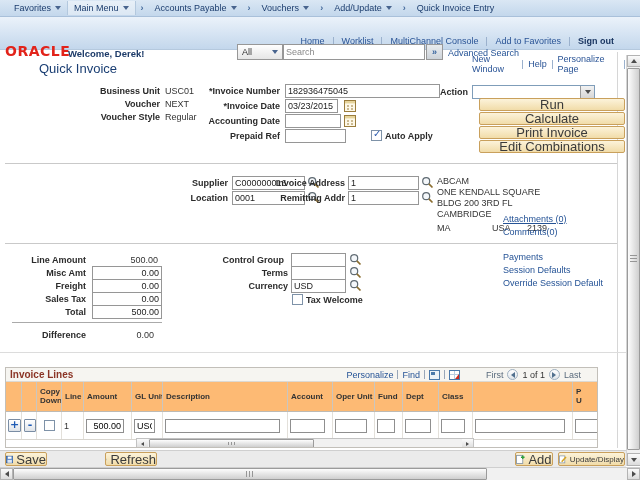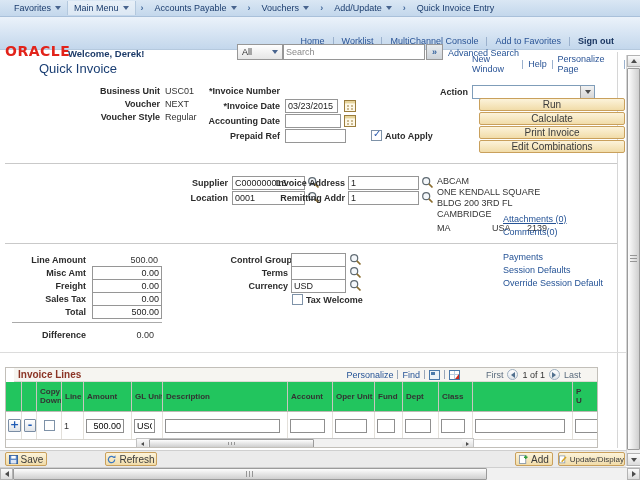--- a/index.html
+++ b/index.html
@@ -43,21 +43,21 @@
   .ulinks{position:absolute;left:467px;top:54px;display:flex;align-items:center;font-size:9px;}
   .ulink{padding:0 5px;color:#2a5496;cursor:pointer;}
   .pgicon{width:12px;height:10px;box-sizing:border-box;border:1px solid #6c93bd;margin-left:5px;cursor:pointer;
     background:linear-gradient(#d7e5f3,#9fc0e0);
     background-image:linear-gradient(90deg,transparent 4px,#fff 4px,#fff 5px,transparent 5px),
                      linear-gradient(transparent 3px,#fff 3px,#fff 4px,transparent 4px),
                      linear-gradient(#d7e5f3,#9fc0e0);}
   .title{position:absolute;left:39px;top:61px;font-size:13px;color:#1a3e73;}
   
   .tanbtn{position:absolute;box-sizing:border-box;background:linear-gradient(#fcf3da,#f1dca9);
-          border:1px solid #c9a05c;border-radius:2px;font-size:10px;color:#3a3a3a;
+          border:1px solid #c9a05c;border-radius:2px;font-size:13px;color:#3a3a3a;
           text-align:center;cursor:pointer;display:flex;align-items:center;justify-content:center;gap:3px;}
   
   .mag{position:absolute;width:13px;height:13px;cursor:pointer;}
   .cal{position:absolute;width:12px;height:13px;cursor:pointer;}
   .cb{position:absolute;box-sizing:border-box;width:11px;height:11px;border:1px solid #7e92a8;background:#fff;cursor:pointer;}
   .cb.checked::after{content:"\2713";position:absolute;left:1px;top:-3px;
       font:bold 10px "DejaVu Sans",sans-serif;color:#2d5cae;}
   
   .sel{position:absolute;box-sizing:border-box;border:1px solid #7f9db9;background:#fff;height:14px;cursor:pointer;}
   .selbtn{position:absolute;right:0;top:0;bottom:0;width:13px;background:linear-gradient(#f2f2f2,#d6d6d6);
@@ -76,27 +76,27 @@
   .thumbv{background:linear-gradient(90deg,#fdfdfd,#cfcfcf);}
   .thumbh{background:linear-gradient(#fdfdfd,#cfcfcf);}
   .vgrip::after{content:"";position:absolute;left:2px;right:2px;top:50%;margin-top:-4px;height:8px;
     background:repeating-linear-gradient(180deg,#969696 0 1px,transparent 1px 3px);}
   .hgrip::after{content:"";position:absolute;top:2px;bottom:2px;left:50%;margin-left:-4px;width:8px;
     background:repeating-linear-gradient(90deg,#969696 0 1px,transparent 1px 3px);}
   
   .grid{position:absolute;left:5px;top:367px;width:593px;height:81px;box-sizing:border-box;
         border:1px solid #c2bfb9;background:#fff;overflow:hidden;}
   .gtitle{height:13px;background:#f6f5f1;border-bottom:1px solid #dcd9d3;position:relative;
-          display:flex;align-items:center;margin-left:8px;}
+          display:flex;align-items:center;}
   .gtitletxt{font-weight:bold;font-size:10px;color:#8b3425;padding-left:4px;}
   .gtools{position:absolute;right:16px;top:1px;display:flex;align-items:center;gap:4px;font-size:9px;}
   .vsep{width:1px;height:9px;background:#98a6b8;}
   .pgc{position:relative;width:11px;height:11px;border-radius:50%;border:1px solid #9fb0c0;box-sizing:border-box;
        background:linear-gradient(#fff,#e0e5ea);display:inline-flex;align-items:center;justify-content:center;cursor:pointer;}
-  .gcols{display:flex;height:29px;background:#22c55e;border-bottom:1px solid #bdbab4;}
+  .gcols{display:flex;height:29px;background:#fdba74;border-bottom:1px solid #bdbab4;}
   .gh{box-sizing:border-box;flex:none;border-right:1px solid #c9c6c0;padding:10px 2px 0 3px;
       font-weight:bold;font-size:8px;line-height:9px;color:#333;overflow:hidden;}
   .gh.wrap{padding-top:5px;}
   .gh.pu{white-space:pre-line;padding-top:5px;}
   .grow{display:flex;height:27px;border-bottom:1px solid #d8d5cf;align-items:center;}
   .gc{box-sizing:border-box;flex:none;border-right:1px solid #e3e0da;height:100%;
       display:flex;align-items:center;padding-left:2px;}
   .ginp{box-sizing:border-box;height:14px;border:1px solid #8f8f8f;background:#fff;
         font:9px "Liberation Sans",sans-serif;padding:0 2px;width:calc(100% - 7px);}
   .rowbtn{width:13px;height:13px;box-sizing:border-box;border:1px solid #7a8da4;border-radius:1px;
@@ -188,20 +188,21 @@
   <div class="title">Quick Invoice</div>
 
   <div class="t lbl" style="left:60px;top:86px;width:100px;">Business Unit</div>
   <div class="t" style="left:165px;top:86px;">USC01</div>
   <div class="t lbl" style="left:60px;top:99px;width:100px;">Voucher</div>
   <div class="t" style="left:165px;top:99px;">NEXT</div>
   <div class="t lbl" style="left:60px;top:112px;width:100px;">Voucher Style</div>
   <div class="t" style="left:165px;top:112px;">Regular</div>
 
   <div class="t lbl" style="left:150px;top:86px;width:130px;">*Invoice Number</div>
+  <input class="inp" style="left: 285px; top: 84px; width: 155px;" value="182936475045">
   <div class="t lbl" style="left:150px;top:101px;width:130px;">*Invoice Date</div>
   <input class="inp" style="left: 285px; top: 99px; width: 53px;" value="03/23/2015">
   <svg class="cal" style="left:344px;top:99px;" viewBox="0 0 12 13">
     <rect x="0.5" y="1.5" width="11" height="11" fill="#fdf8e8" stroke="#9a7c3c"></rect>
     <rect x="1" y="2" width="10" height="2.4" fill="#e6d49c"></rect>
     <path d="M3 7h2M7 7h2M3 10h2M7 10h2" stroke="#9a7c3c" stroke-width="1"></path>
   </svg>
   <div class="t lbl" style="left:150px;top:116px;width:130px;">Accounting Date</div>
   <input class="inp" style="left: 285px; top: 114px; width: 56px;" value="">
   <svg class="cal" style="left:344px;top:114px;" viewBox="0 0 12 13">
@@ -274,21 +275,21 @@
   <div class="t lbl" style="left:0;top:281px;width:86px;">Freight</div>
   <input class="inp num" style="left: 92px; top: 279px; width: 70px;" value="0.00">
   <div class="t lbl" style="left:0;top:294px;width:86px;">Sales Tax</div>
   <input class="inp num" style="left: 92px; top: 292px; width: 70px;" value="0.00">
   <div class="t lbl" style="left:0;top:307px;width:86px;">Total</div>
   <input class="inp num" style="left: 92px; top: 305px; width: 70px;" value="500.00">
   <div class="sep" style="left:12px;top:322px;width:150px;background:#aaa;"></div>
   <div class="t lbl" style="left:0;top:330px;width:86px;">Difference</div>
   <div class="t num" style="left:88px;top:330px;width:66px;text-align:right;">0.00</div>
 
-  <div class="t lbl" style="left:204px;top:255px;width:88px;">Control Group</div>
+  <div class="t lbl" style="left:196px;top:255px;width:88px;">Control Group</div>
   <input class="inp" style="left: 291px; top: 253px; width: 55px;" value="">
   <svg class="mag" style="left:349px;top:253px;" viewBox="0 0 13 13">
     <circle cx="5.2" cy="5.2" r="3.5" fill="#f4f7fa" stroke="#5f6a72" stroke-width="1.2"></circle>
     <line x1="7.9" y1="7.9" x2="11.5" y2="11.5" stroke="#8a6d2f" stroke-width="1.7"></line>
   </svg>
   <div class="t lbl" style="left:200px;top:268px;width:88px;">Terms</div>
   <input class="inp" style="left: 291px; top: 266px; width: 55px;" value="">
   <svg class="mag" style="left:349px;top:266px;" viewBox="0 0 13 13">
     <circle cx="5.2" cy="5.2" r="3.5" fill="#f4f7fa" stroke="#5f6a72" stroke-width="1.2"></circle>
     <line x1="7.9" y1="7.9" x2="11.5" y2="11.5" stroke="#8a6d2f" stroke-width="1.7"></line>

